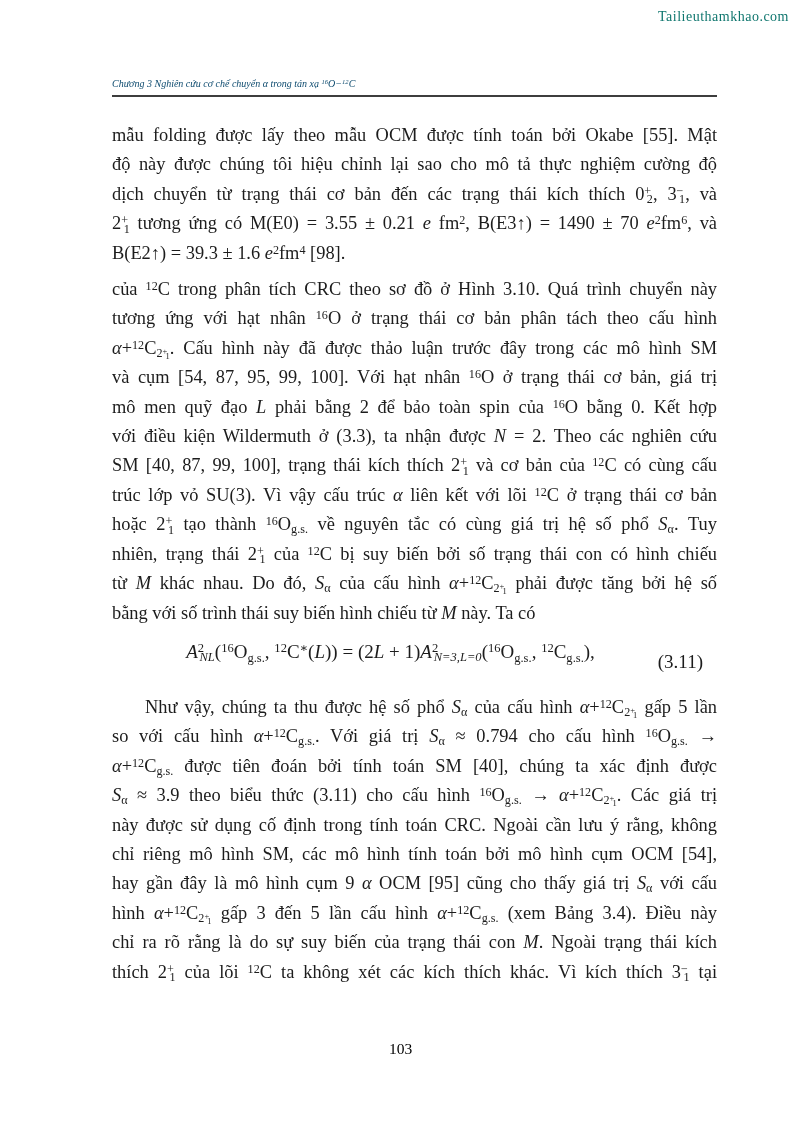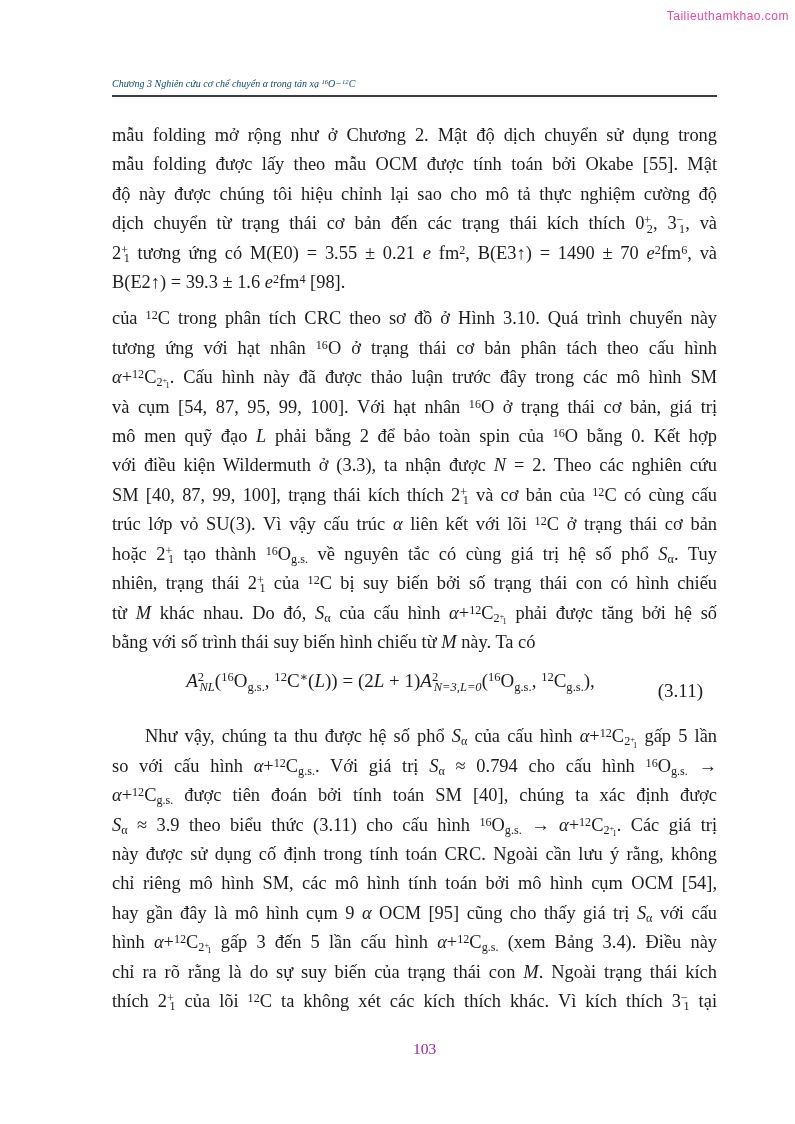--- a/index.html
+++ b/index.html
@@ -1,33 +1,33 @@
 <!DOCTYPE html>
 <html><head>
 <meta charset="utf-8">
 <style>
   html,body{margin:0;padding:0;background:#ffffff;}
   .page{position:relative;width:795px;height:1124px;background:#ffffff;overflow:hidden;
         font-family:"Liberation Serif","DejaVu Serif",serif;color:#1c1c1c;}
-  .watermark{position:absolute;top:9px;right:6px;font-family:Liberation Sans, sans-serif;
-        font-size:12px;color:#ec4899;letter-spacing:.5px;}
+  .watermark{position:absolute;top:9px;right:6px;font-family:Liberation Serif, serif;
+        font-size:14px;color:#0f766e;letter-spacing:.5px;}
   .header{position:absolute;left:112px;width:605px;top:78px;}
   .header-title{font-style:italic;font-size:10px;color:#0c4a6e;white-space:nowrap;}
   .header-rule{height:2px;background:#3d3d3d;margin-top:6px;}
   .content{position:absolute;left:112px;width:605px;top:121px;}
   .ln{font-size:18.4px;line-height:29.4px;text-align:justify;text-align-last:justify;}
   .ln.end{text-align-last:auto;}
   .ln.ind{text-indent:33px;}
   .para{margin:0 0 7px 0;}
   .eq{position:relative;font-size:19px;line-height:34px;margin:5px 0 24px 0;
       display:flex;justify-content:center;}
   .eq-formula{margin-right:48px;white-space:nowrap;}
   .eq-num{position:absolute;right:14px;top:10px;}
-  .page-num{position:absolute;left:122px;width:605px;top:1040px;text-align:center;
-      font-size:15.5px;color:#a21caf;}
+  .page-num{position:absolute;left:98px;width:605px;top:1040px;text-align:center;
+      font-size:15.5px;color:#000000;}
   
   .i{font-style:italic;}
   .sup{font-size:66%;vertical-align:.45em;line-height:0;}
   .sub{font-size:66%;vertical-align:-.28em;line-height:0;}
   .ssup{font-size:46%;vertical-align:-.05em;line-height:0;}
   .ssub{font-size:46%;vertical-align:-.62em;line-height:0;}
   .sub.stack{margin-left:-.36em;}
   .ssub.stack{margin-left:-.22em;}
 </style>
 </head>
@@ -38,21 +38,20 @@
   <div class="watermark">Tailieuthamkhao.com</div>
 
   <div class="header">
     <div class="header-title"><span>Chương 3 Nghiên cứu cơ chế chuyển α trong tán xạ </span><span class="sup">16</span><span>O−</span><span class="sup">12</span><span>C</span></div>
     <div class="header-rule"></div>
   </div>
 
   <div class="content">
 
     <div class="para">
-      <div class="ln"><span>mẫu folding mở rộng như ở Chương 2. Mật độ dịch chuyển sử dụng trong</span></div>
       <div class="ln"><span>mẫu folding được lấy theo mẫu OCM được tính toán bởi Okabe [55]. Mật</span></div>
       <div class="ln"><span>độ này được chúng tôi hiệu chỉnh lại sao cho mô tả thực nghiệm cường độ</span></div>
       <div class="ln"><span>dịch chuyển từ trạng thái cơ bản đến các trạng thái kích thích 0</span><span class="sup">+</span><span class="sub stack">2</span><span>, 3</span><span class="sup">−</span><span class="sub stack">1</span><span>, và</span></div>
       <div class="ln"><span>2</span><span class="sup">+</span><span class="sub stack">1</span><span> tương ứng có M(E0) = 3.55 ± 0.21 </span><span class="i">e</span><span> fm</span><span class="sup">2</span><span>, B(E3↑) = 1490 ± 70 </span><span class="i">e</span><span class="sup">2</span><span>fm</span><span class="sup">6</span><span>, và</span></div>
       <div class="ln end"><span>B(E2↑) = 39.3 ± 1.6 </span><span class="i">e</span><span class="sup">2</span><span>fm</span><span class="sup">4</span><span> [98].</span></div>
     </div>
 
     <div class="para">
       <div class="ln"><span>của </span><span class="sup">12</span><span>C trong phân tích CRC theo sơ đồ ở Hình 3.10. Quá trình chuyển này</span></div>
       <div class="ln"><span>tương ứng với hạt nhân </span><span class="sup">16</span><span>O ở trạng thái cơ bản phân tách theo cấu hình</span></div>

